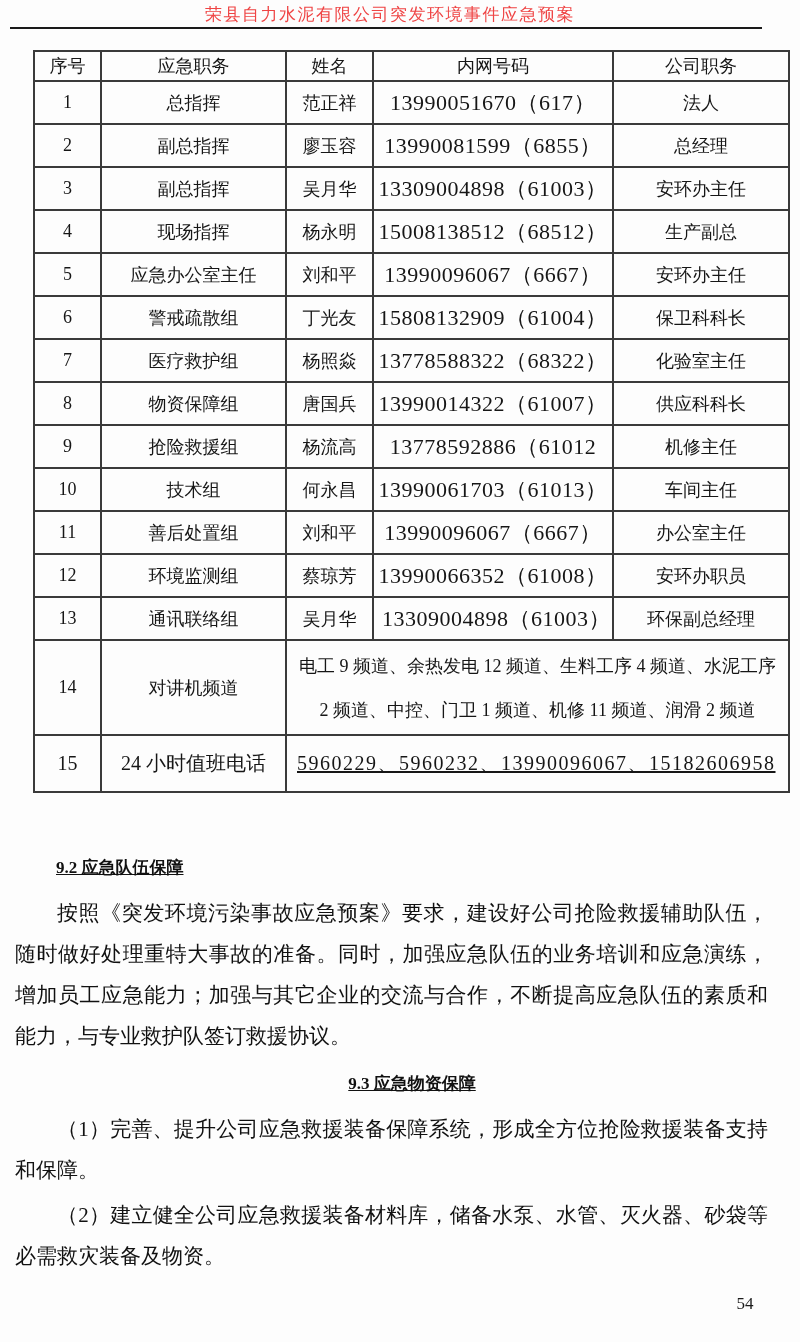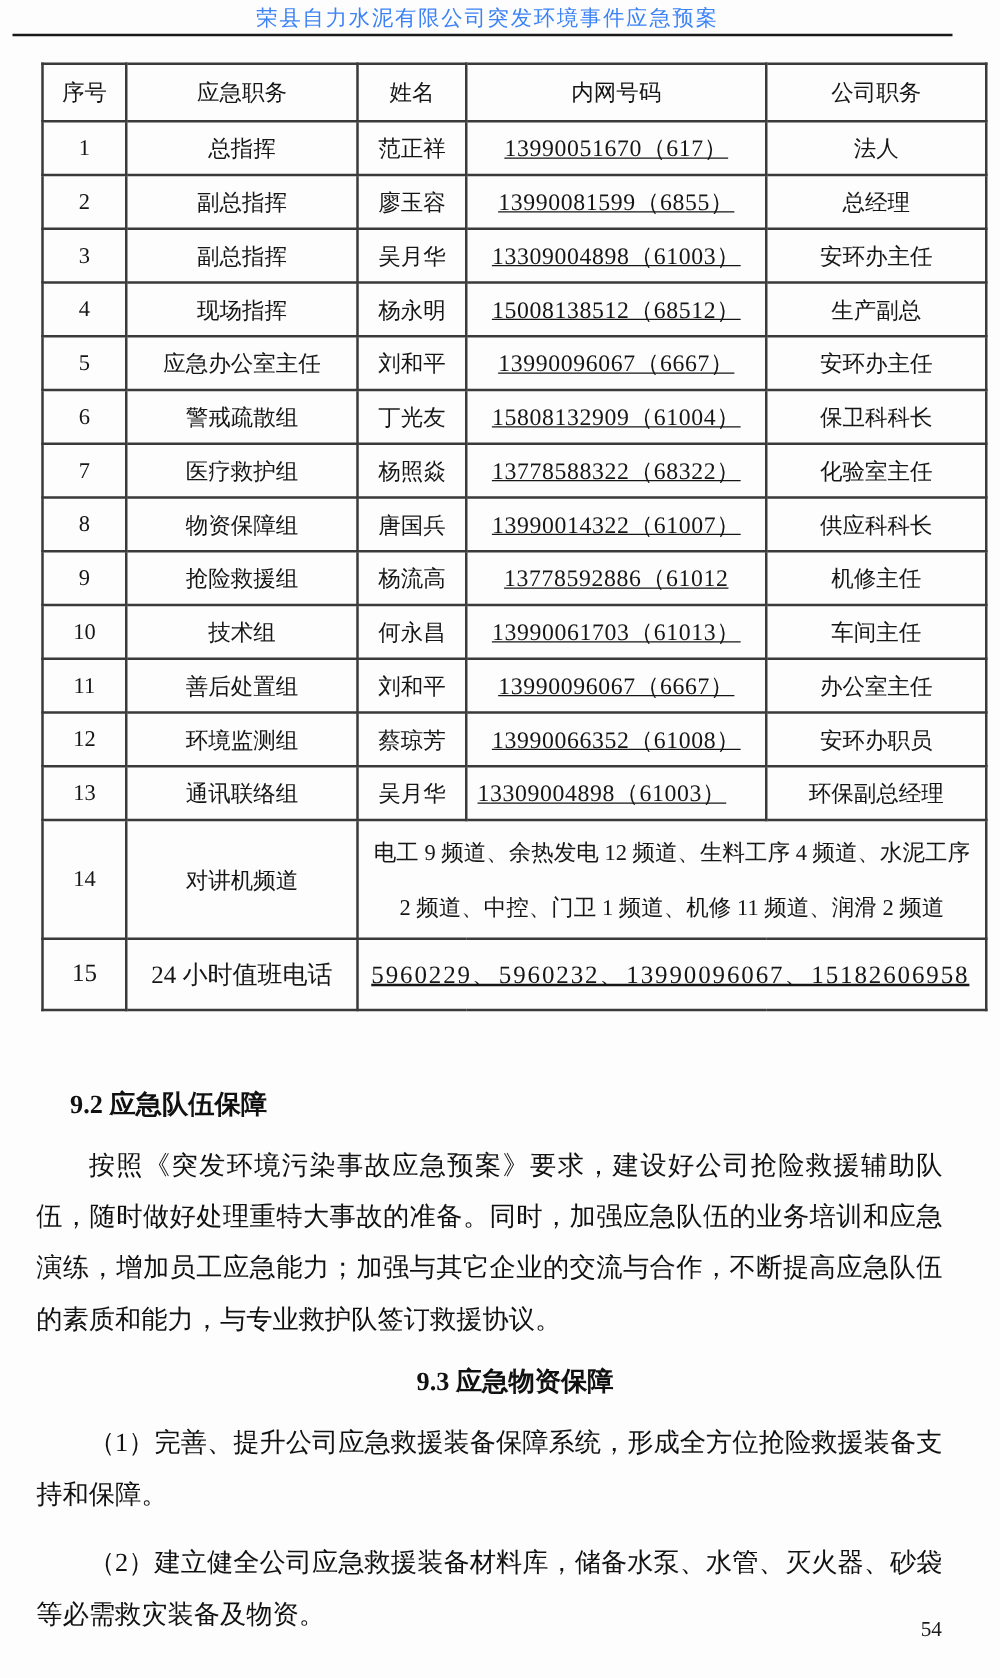--- a/index.html
+++ b/index.html
@@ -11,21 +11,21 @@
     color: #141414;
     font-family: "Liberation Serif", "DejaVu Serif", serif;
     overflow: hidden;
   }
 
   
   .doc-title {
     position: absolute; top: 3px; left: 0; width: 780px;
     text-align: center;
     font-size: 17px; letter-spacing: 1.5px;
-    color: #3b82f6;
+    color: #ef4444;
   }
   .title-rule {
     position: absolute; left: 10px; top: 27px;
     width: 752px; height: 2px;
     background: #1a1a1a;
   }
 
   
   table.contact-table {
     position: absolute; left: 33px; top: 50px;
@@ -36,49 +36,50 @@
   .contact-table th, .contact-table td {
     border: 2px solid #3a3a3a;
     text-align: center;
     vertical-align: middle;
     font-size: 18px;
     font-weight: normal;
     padding: 0;
     color: #161616;
     overflow: hidden;
   }
-  .contact-table thead tr { height: 46px; }
+  .contact-table thead tr { height: 30px; }
   .contact-table tbody.data-rows tr { height: 43px; }
-  .contact-table td.cell-phone { letter-spacing: 0.5px; font-size: 19px; text-decoration: underline; }
+  .contact-table td.cell-phone { letter-spacing: 0.5px; font-size: 22px; }
   .contact-table td.left { text-align: left; padding-left: 8px; }
   tr.row-channels { height: 95px; }
   tr.row-channels td.merged { font-size: 18px; }
   tr.row-channels td.merged div { line-height: 44px; }
   tr.row-hotline { height: 57px; }
   tr.row-hotline td { font-size: 20px; }
   tr.row-hotline td.merged {
     text-align: left; padding-left: 10px; letter-spacing: 1.5px; text-decoration: underline;
   }
 
   
   .text-block {
     position: absolute; left: 15px; top: 845px; width: 753px;
     color: #111;
   }
   .text-block h2 {
-    font-size: 21px; font-weight: bold;
+    font-size: 17px; font-weight: bold;
     line-height: 30px;
-    margin: 23px 0 10px;
+    margin: 8px 0 10px;
     padding-left: 41px;
+    text-decoration: underline;
   }
   .text-block h2.second { margin-top: 12px; text-align: center; }
   .text-block p {
     font-size: 21px;
     line-height: 41px;
-    margin: 14px;
+    margin: 0;
     text-indent: 2em;
     text-align: justify;
   }
   .text-block p + p { margin-top: 4px; }
 
   
   .page-number {
     position: absolute; left: 730px; top: 1294px;
     width: 30px; text-align: center;
     font-size: 17px; color: #1b1b1b;

